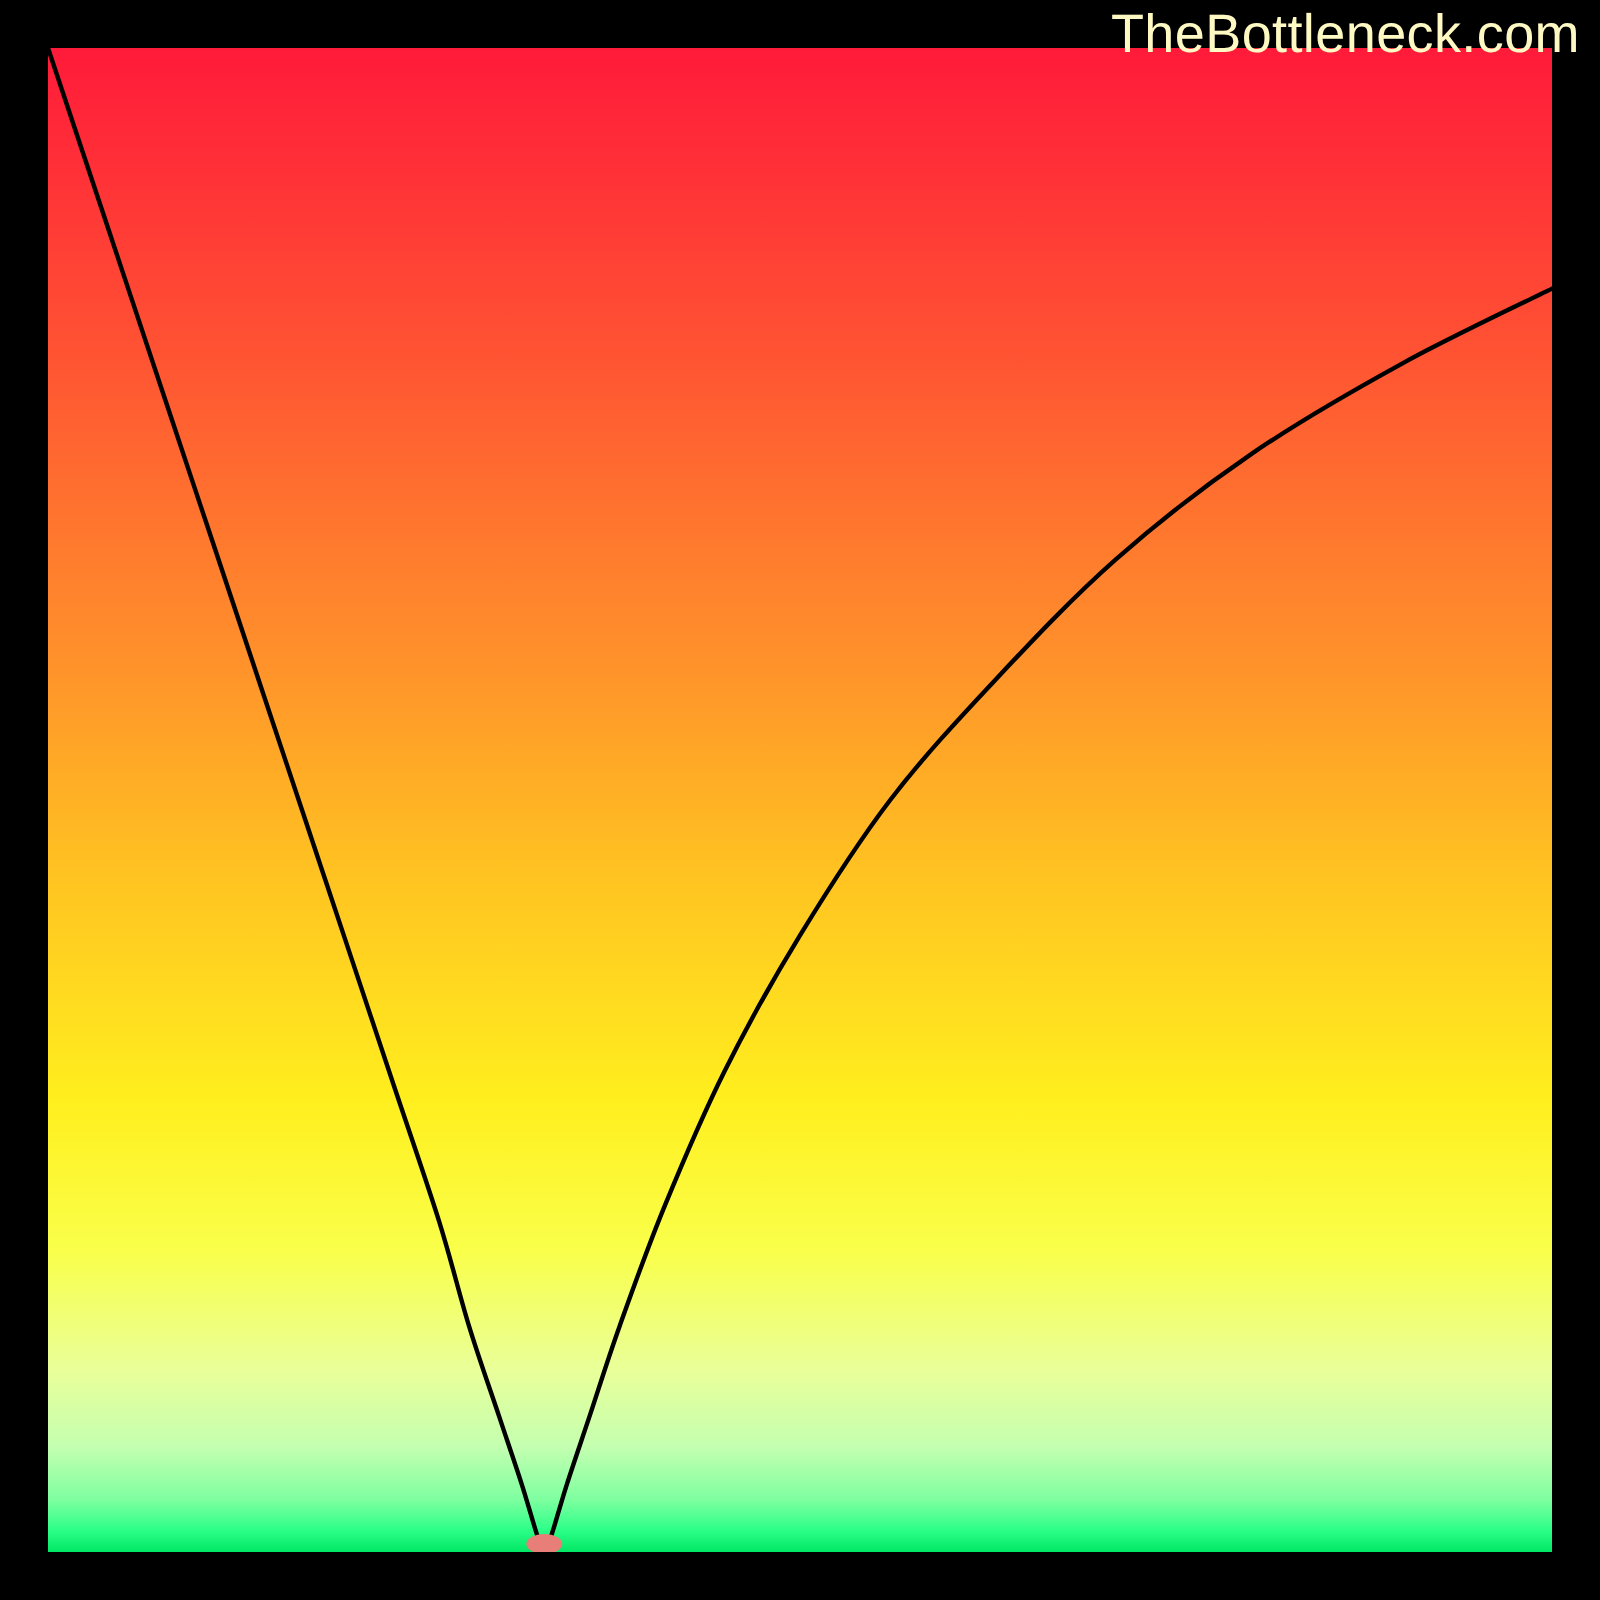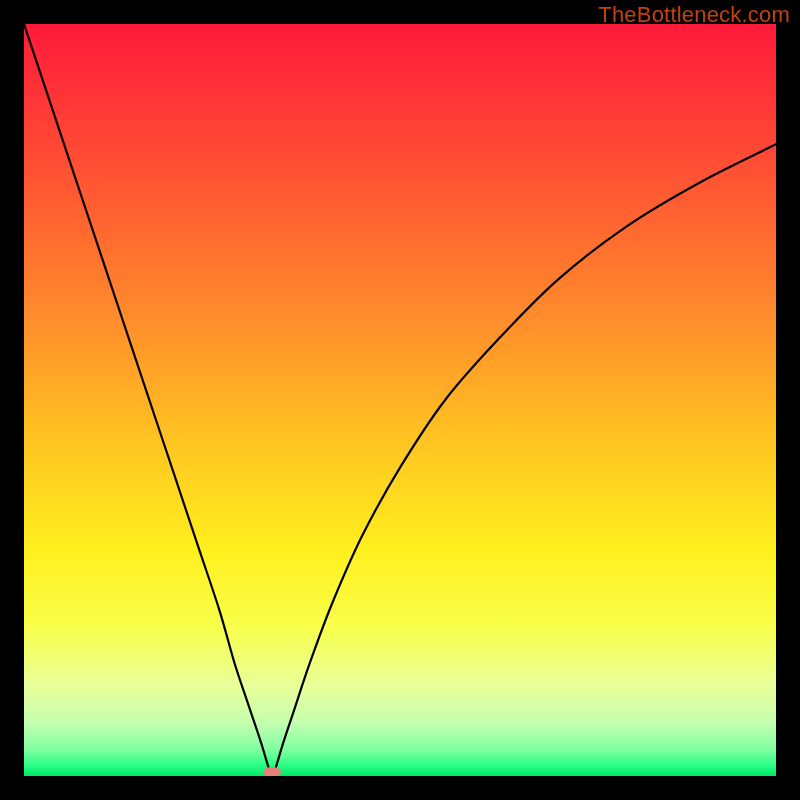--- a/index.html
+++ b/index.html
@@ -16,23 +16,23 @@
     top: 24px;
     width: 752px;
     height: 752px;
     background: #000;
   }
   .watermark {
     position: absolute;
     top: 2px;
     right: 10px;
     font-family: Arial, Helvetica, sans-serif;
-    font-size: 22px;
+    font-size: 27px;
     font-weight: 500;
-    color: #c2410c;
+    color: #fef9c3;
     letter-spacing: 0.2px;
     z-index: 10;
   }
   svg {
     display: block;
   }
 </style>
 </head>
 <body>
 

